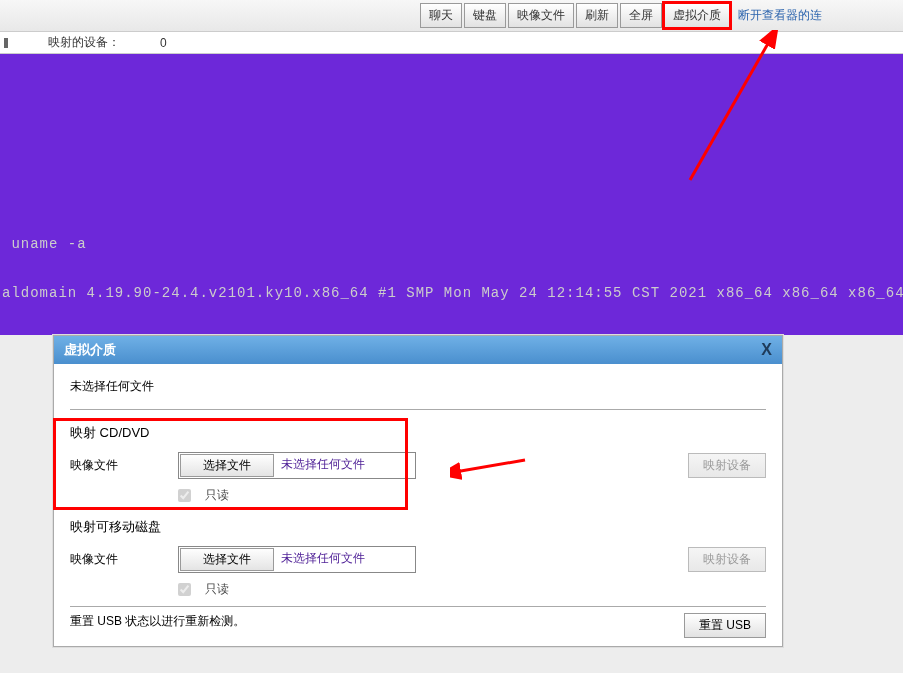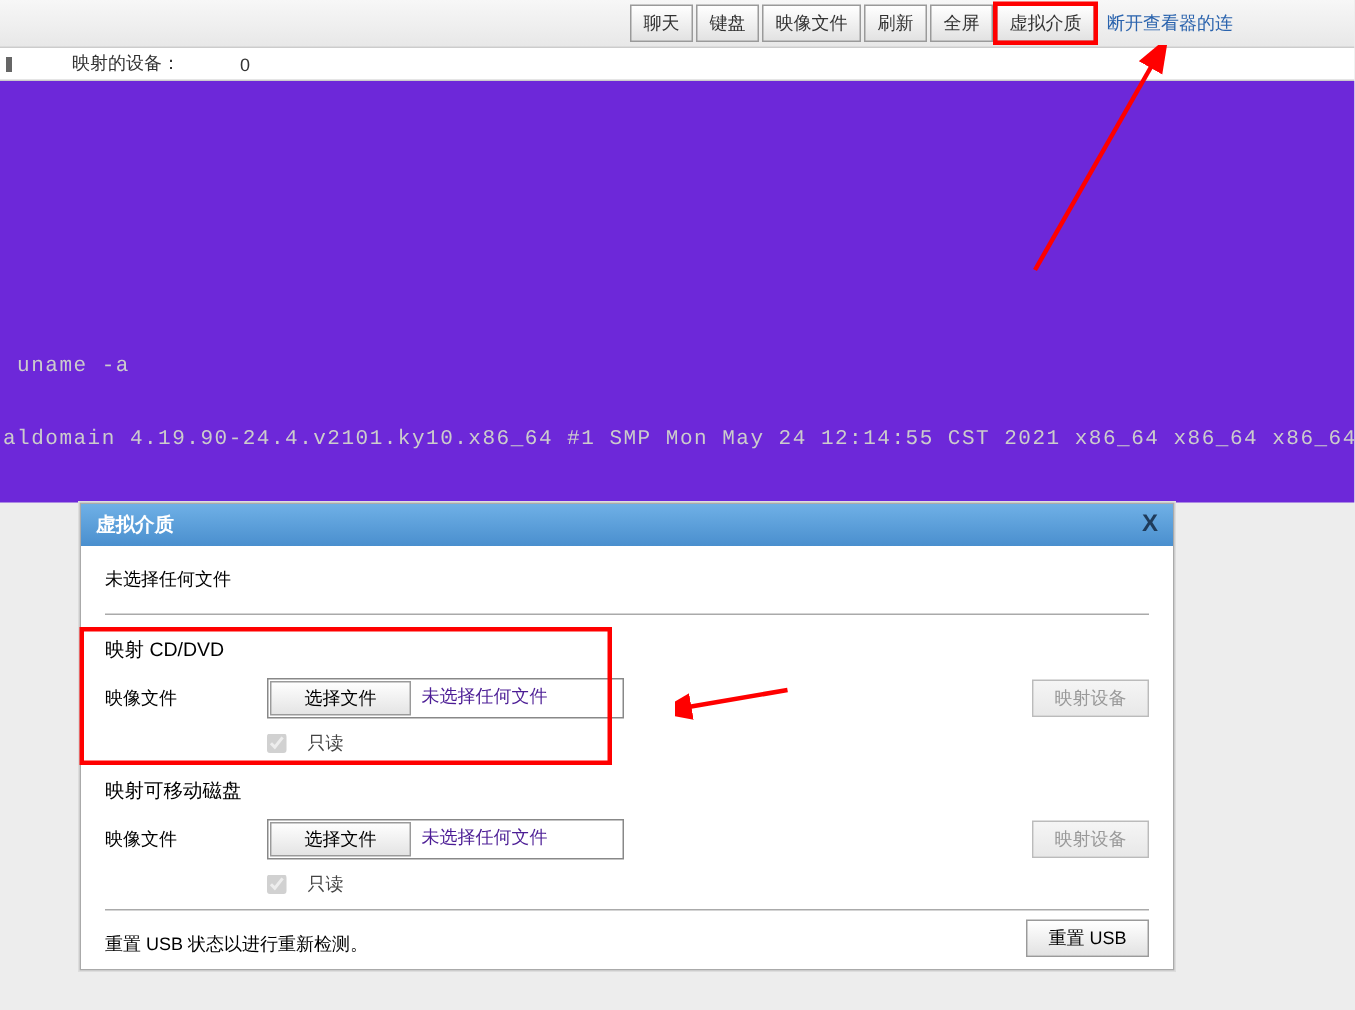--- a/index.html
+++ b/index.html
@@ -121,21 +121,21 @@
   padding: 2px 22px;
   font-size: 12px;
   margin: 1px;
   cursor: pointer;
 }
 .file-text { font-size:12px; color:#4c1d95; padding:3px 6px; min-width:140px; }
 .map-btn-wrap { flex:1; display:flex; justify-content:flex-end; }
 .checkbox-row { display:flex; align-items:center; gap:14px; margin-left:108px; margin-bottom:6px; color:#444;}
 .checkbox-row input { width:13px; height:13px; }
 .divider { border-top:1px solid #aaa; margin:8px 0 0 0; }
-.reset-row { display:flex; justify-content:space-between; align-items:flex-end; padding-top:6px; }
+.reset-row { display:flex; justify-content:space-between; align-items:flex-start; padding-top:6px; }
 .red-box-1 {
   position:absolute; border:3px solid #ff0000;
   left:53px; top:418px; width:355px; height:92px; pointer-events:none;
 }
 .arrow1 {
   position:absolute; left:660px; top:30px; width:160px; height:160px; pointer-events:none;
 }
 .arrow2 {
   position:absolute; left:450px; top:450px; width:80px; height:30px; pointer-events:none;
 }

